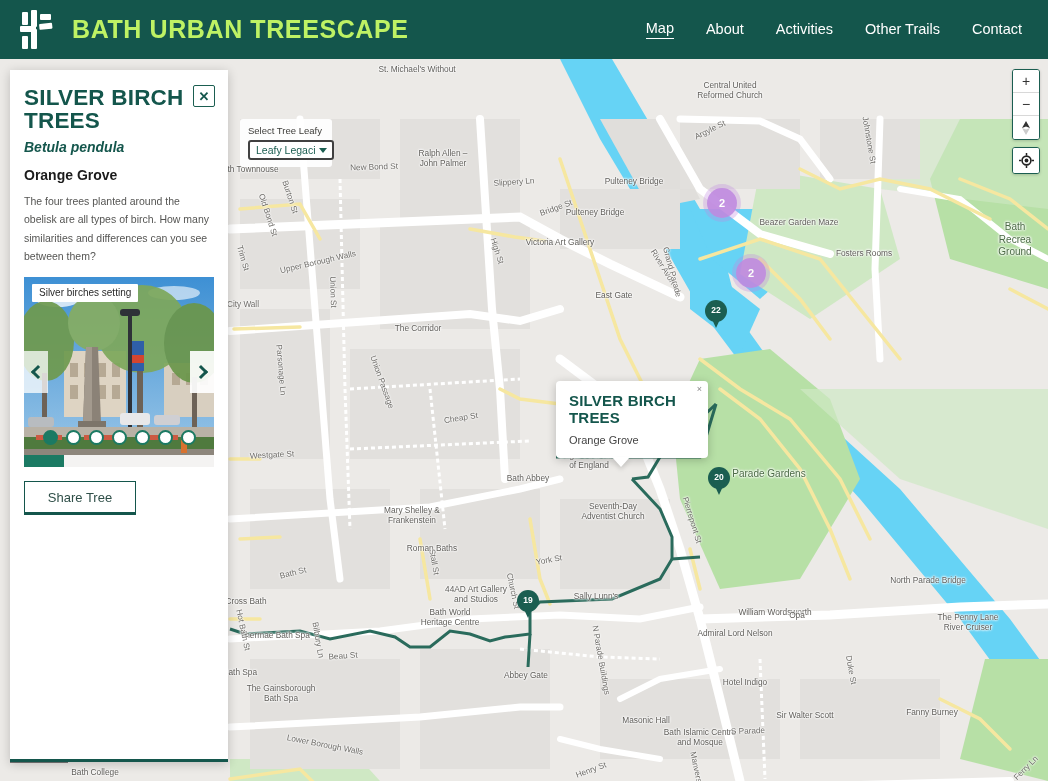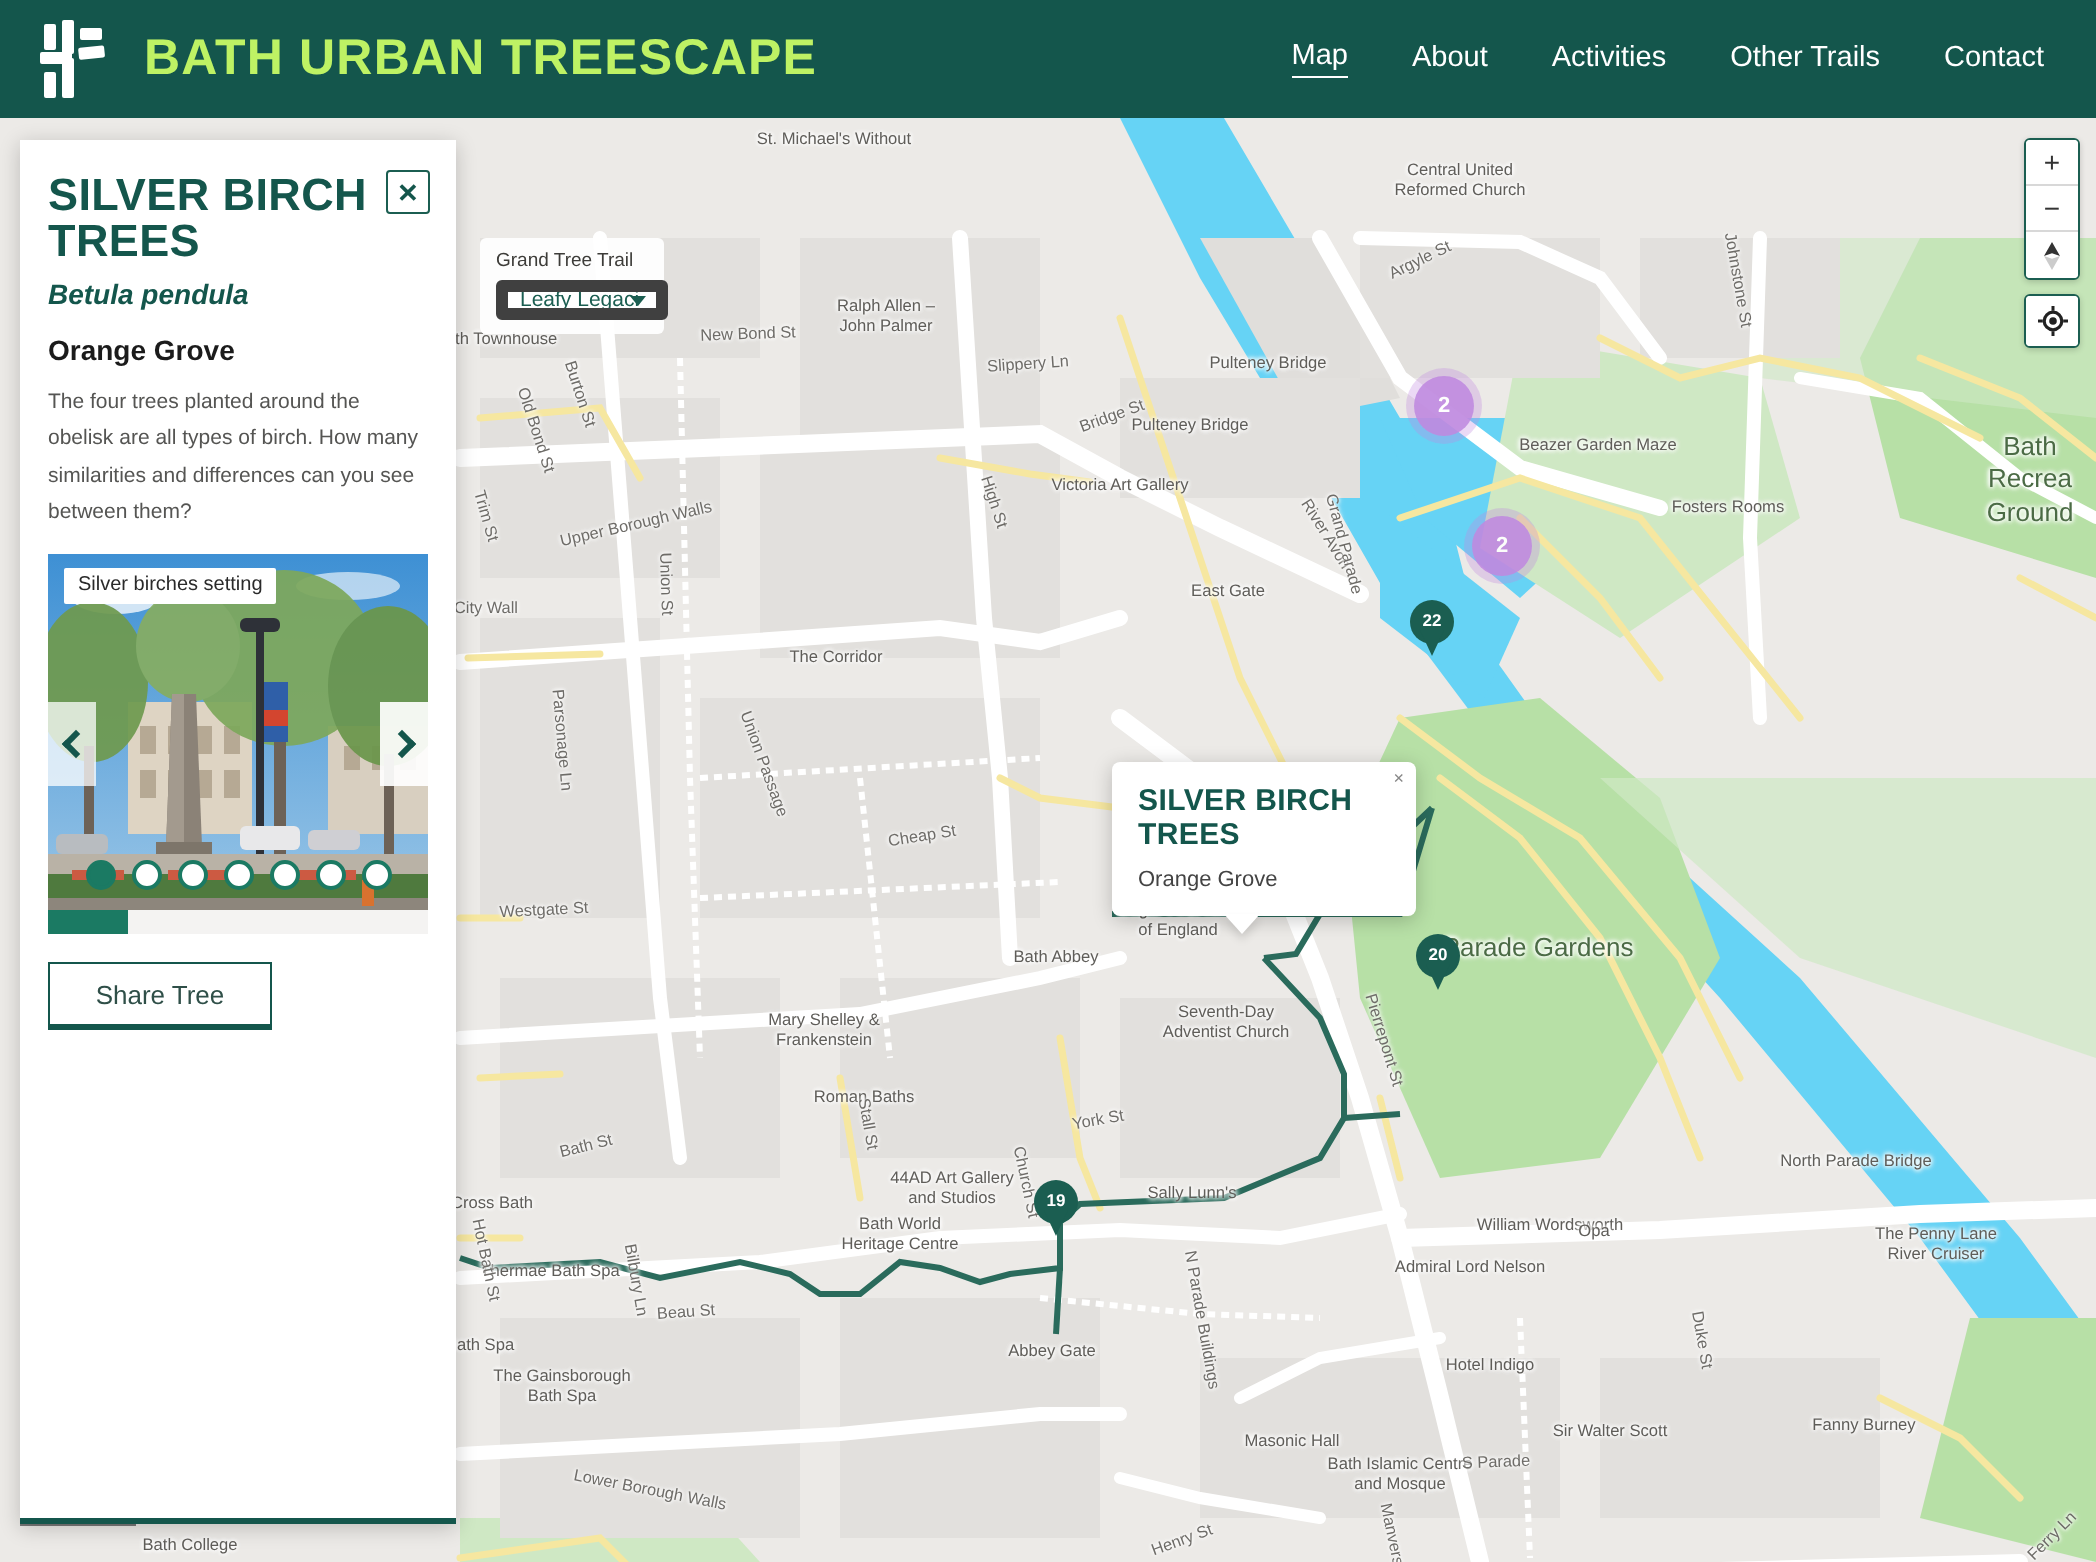--- a/index.html
+++ b/index.html
@@ -40,21 +40,21 @@
   .landuse { position: absolute; }
   .block { position: absolute; background: #e0dedb; }
 
   .maplabel {
     position: absolute; color: #5f5d59; font-size: 8.3px;
     white-space: nowrap; text-align: center;
     text-shadow: 0 0 2px #fff, 0 0 2px #fff, 0 0 3px #fff, 0 0 3px #fff;
     line-height: 1.25; pointer-events: none;
   }
   .maplabel.two { white-space: normal; }
-  .maplabel.park { font-size: 13px; color: #4b6b45; }
+  .maplabel.park { font-size: 10px; color: #4b6b45; }
   .st { position: absolute; color: #6e6c68; font-size: 8.2px; white-space: nowrap;
         text-shadow: 0 0 2px #fff, 0 0 2px #fff, 0 0 3px #fff; }
 
   
   .trail { position: absolute; overflow: visible; pointer-events: none; }
 
   
   .pin {
     position: absolute; width: 22px; height: 30px; cursor: pointer;
     transform: translate(-11px, -30px);
@@ -111,21 +111,21 @@
   }
 
   
   .trail-select {
     position: absolute; left: 240px; top: 60px; width: 92px;
     background: rgba(255,255,255,0.93); border-radius: 3px;
     padding: 6px 8px 7px 8px; z-index: 45;
   }
   .trail-select .lbl { font-size: 9.5px; color: #3d3c39; margin-bottom: 4px; }
   .trail-select .sel {
-    width: 86px; height: 20px; border: 6px solid #404040; border-radius: 3px;
+    width: 86px; height: 20px; border: 2px solid #404040; border-radius: 3px;
     background: #ffffff; color: #1b5e51; font-size: 10.5px;
     padding: 0 28px 0 6px; display: flex; align-items: center;
     position: relative; cursor: pointer; overflow: hidden; white-space: nowrap;
   }
   .trail-select .sel .caret {
     position: absolute; right: 5px; top: 50%; margin-top: -2px;
     width: 0; height: 0; border-left: 4px solid transparent;
     border-right: 4px solid transparent; border-top: 5px solid #1b5e51;
   }
 
@@ -465,21 +465,21 @@
       <div class="map-popup">
         <div class="close-x">×</div>
         <h3>SILVER BIRCH TREES</h3>
         <div class="sub">Orange Grove</div>
         <div class="tip"></div>
       </div>
 
     </div>
 
     <div class="trail-select">
-      <div class="lbl">Grand Tree Trail</div>
+      <div class="lbl">Select Tree Leafy</div>
       <div class="sel">
         <span>Leafy Legaci</span>
         <span class="caret"></span>
       </div>
     </div>
 
     <div class="map-ctrls">
       <div class="ctrl-group">
         <div class="ctrl-btn">+</div>
         <div class="ctrl-btn">−</div>

